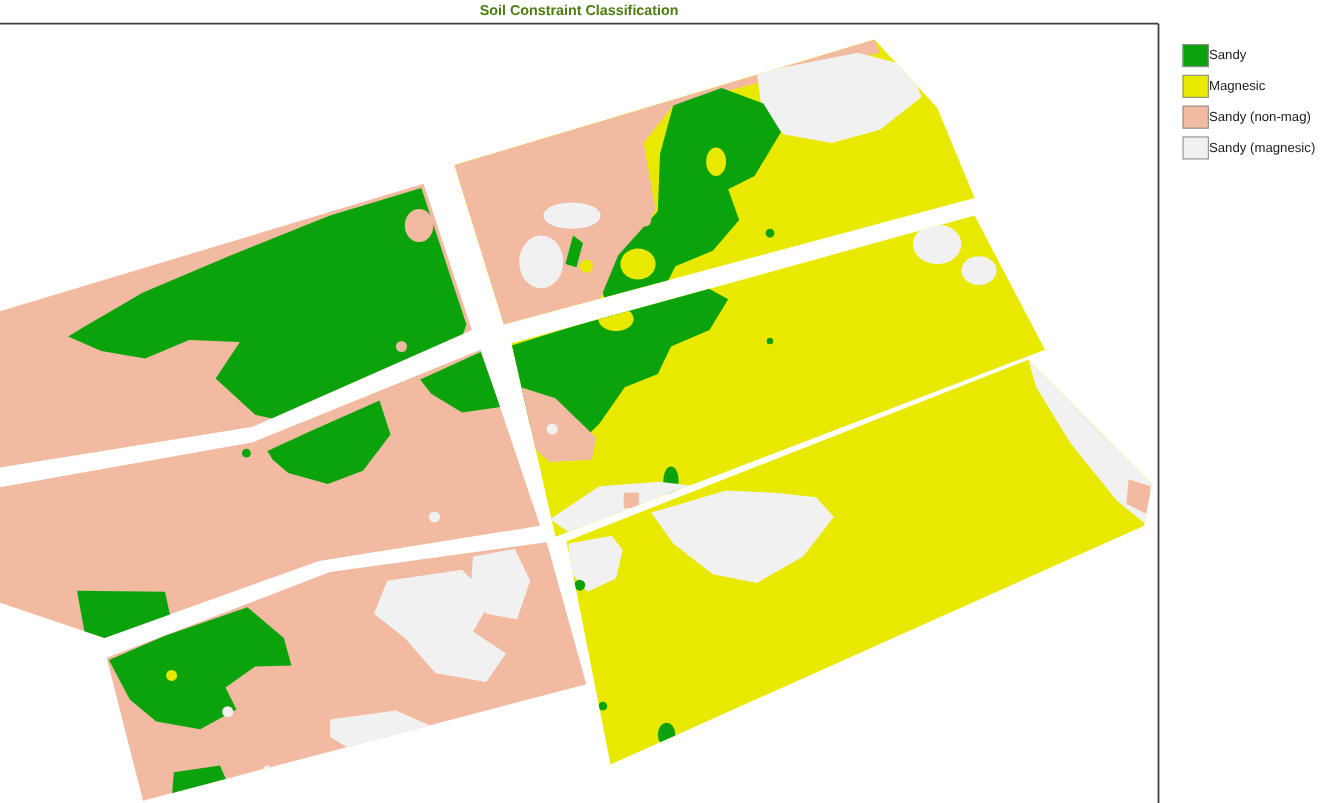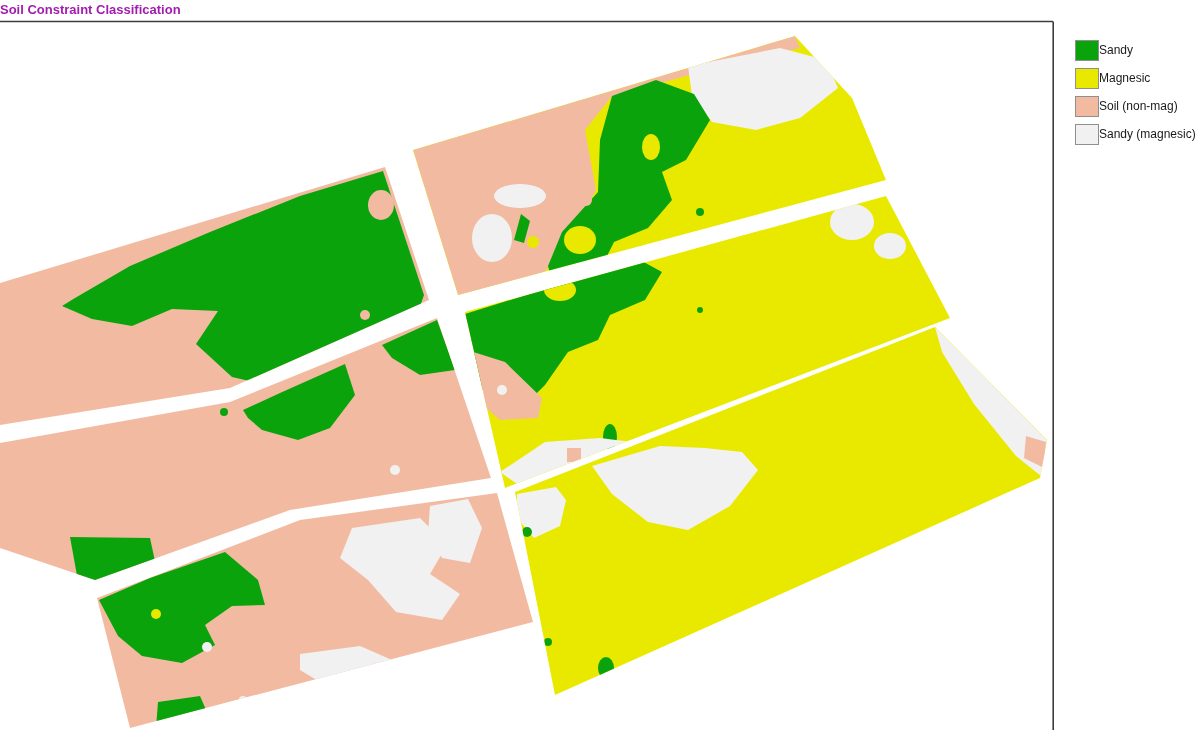--- a/index.html
+++ b/index.html
@@ -1,19 +1,19 @@
 <!DOCTYPE html>
 <html><head>
 <meta charset="utf-8">
 <style>
   html,body{margin:0;padding:0;background:#fff;}
   #app{position:relative;width:1200px;height:730px;background:#fff;overflow:hidden;
        font-family:"Liberation Sans","DejaVu Sans",sans-serif;}
-  #plot-title{position:absolute;left:0;top:2px;width:1053px;
-              font-size:13px;font-weight:bold;color:#a21caf;}
+  #plot-title{position:absolute;left:0;top:2px;width:1053px;text-align:center;
+              font-size:13px;font-weight:bold;color:#4d7c0f;}
   #map-svg{position:absolute;left:0;top:0;}
   #legend{position:absolute;left:1075px;top:36px;}
   .legend-item{display:flex;align-items:center;height:28px;}
   .legend-swatch{width:22px;height:19px;border:1px solid #8f8f8f;flex:0 0 auto;}
   .legend-label{margin-left:0;font-size:12px;color:#1a1a1a;white-space:nowrap;}
 </style>
 </head>
 <body>
 
 <div id="app">
@@ -105,20 +105,20 @@
       <div class="legend-item">
         <div class="legend-swatch" style="background: rgb(11, 163, 11);"></div>
         <span class="legend-label">Sandy</span>
       </div>
       <div class="legend-item">
         <div class="legend-swatch" style="background: rgb(233, 233, 0);"></div>
         <span class="legend-label">Magnesic</span>
       </div>
       <div class="legend-item">
         <div class="legend-swatch" style="background: rgb(242, 187, 161);"></div>
-        <span class="legend-label">Soil (non-mag)</span>
+        <span class="legend-label">Sandy (non-mag)</span>
       </div>
       <div class="legend-item">
         <div class="legend-swatch" style="background: rgb(241, 241, 241);"></div>
         <span class="legend-label">Sandy (magnesic)</span>
       </div>
     </div>
 </div>
 
 </body></html>

